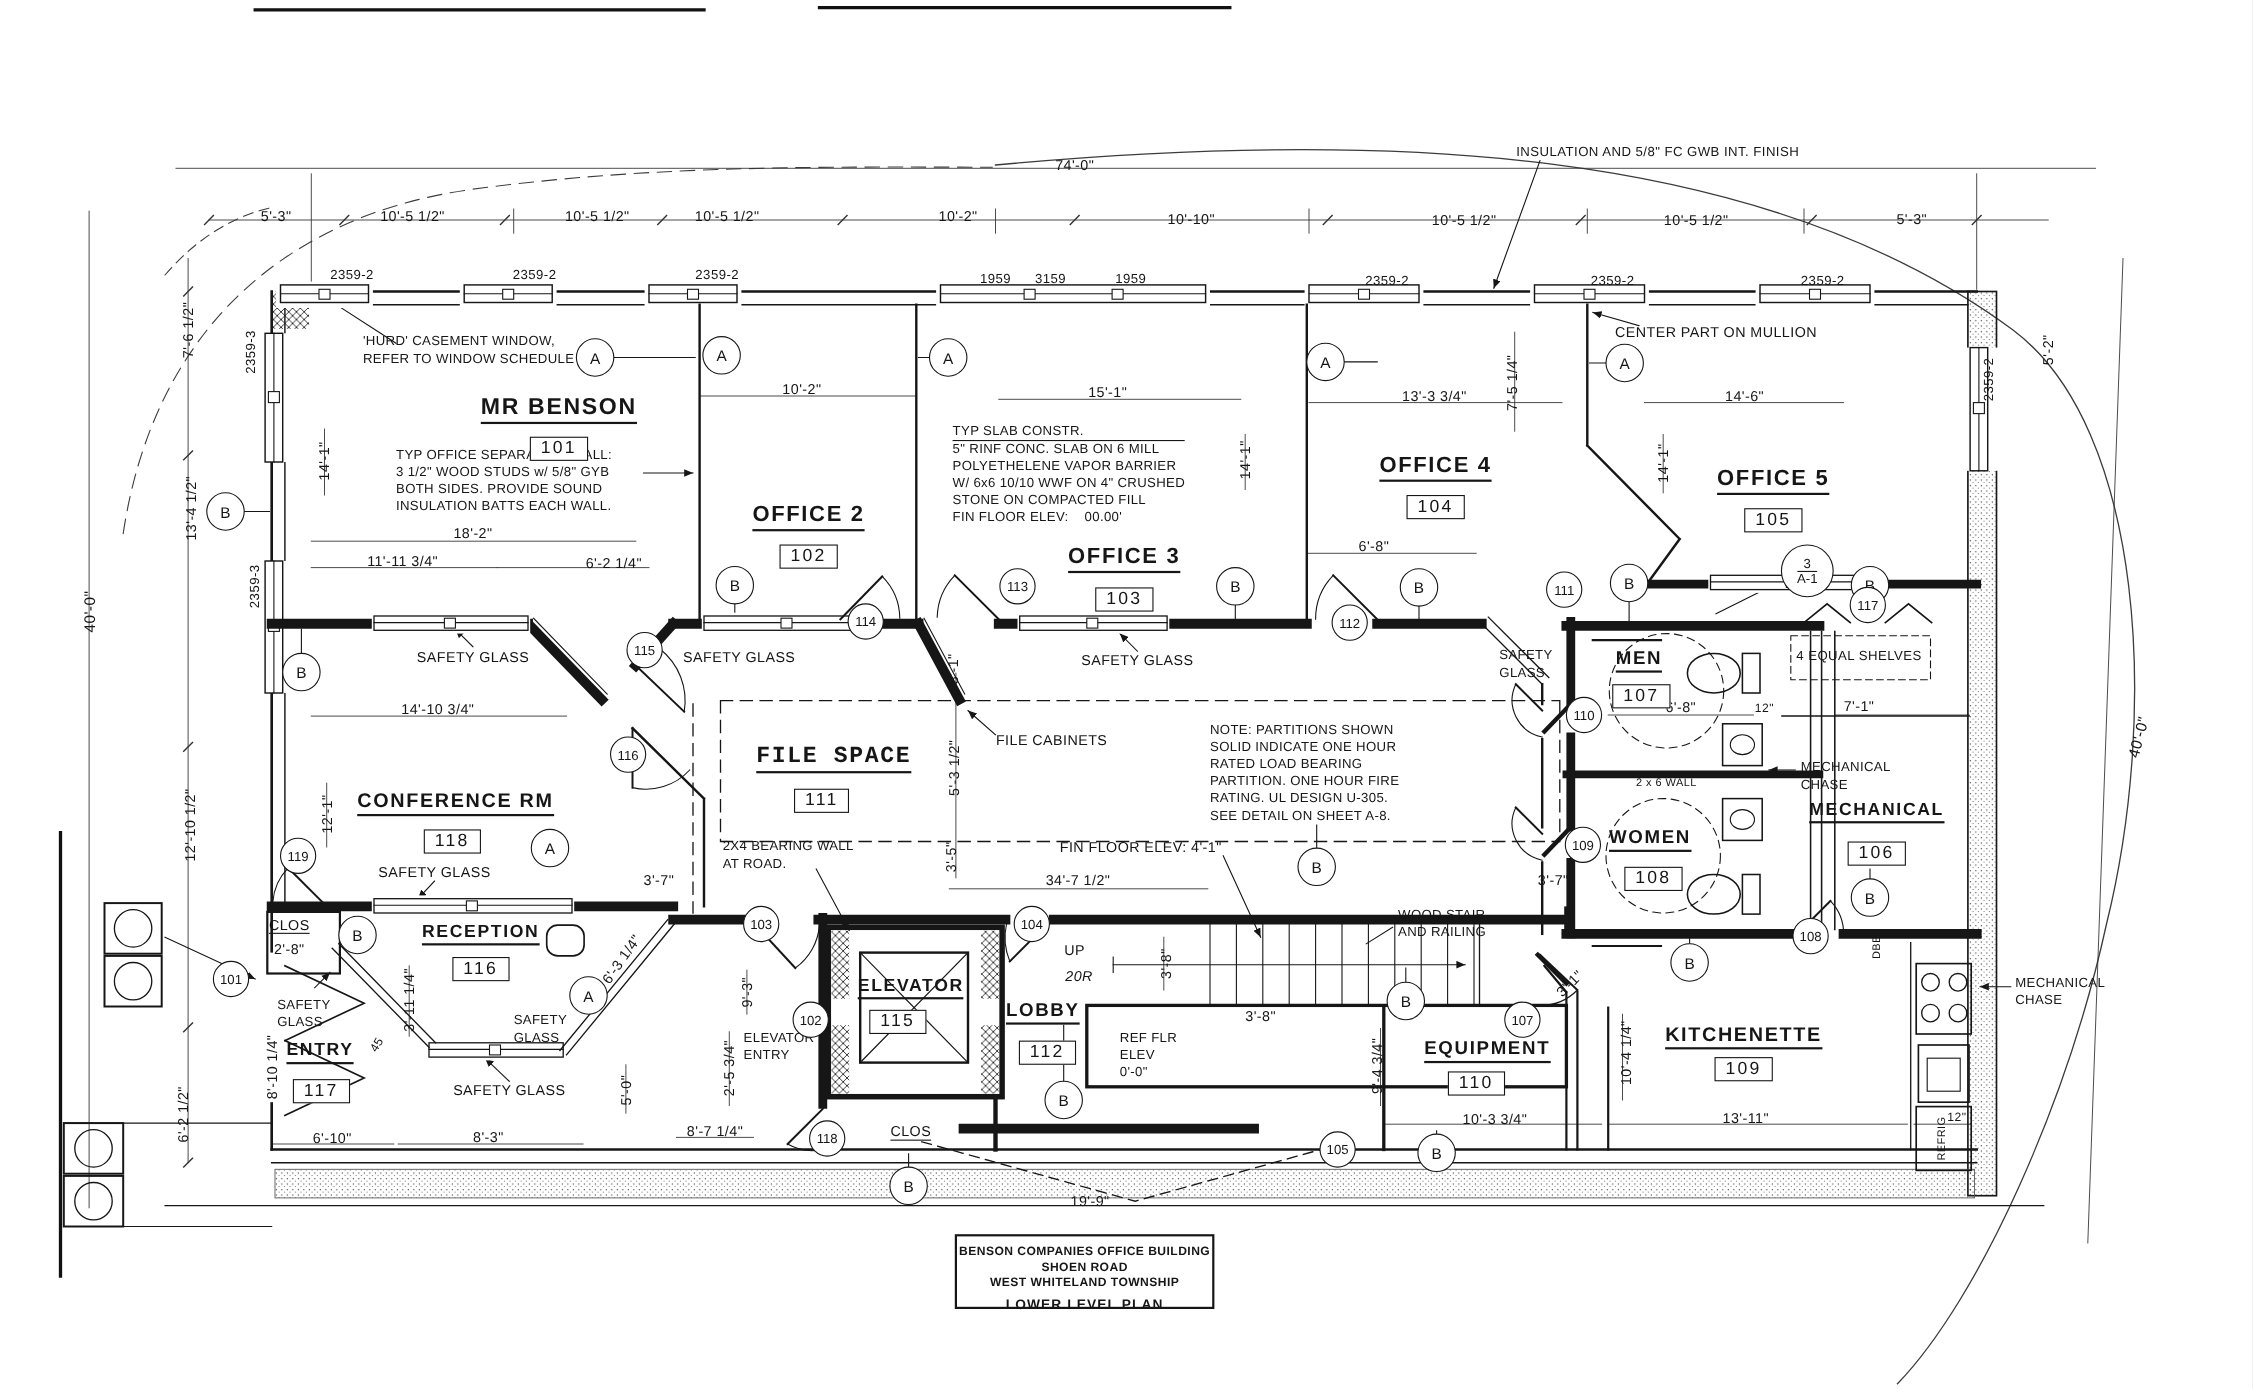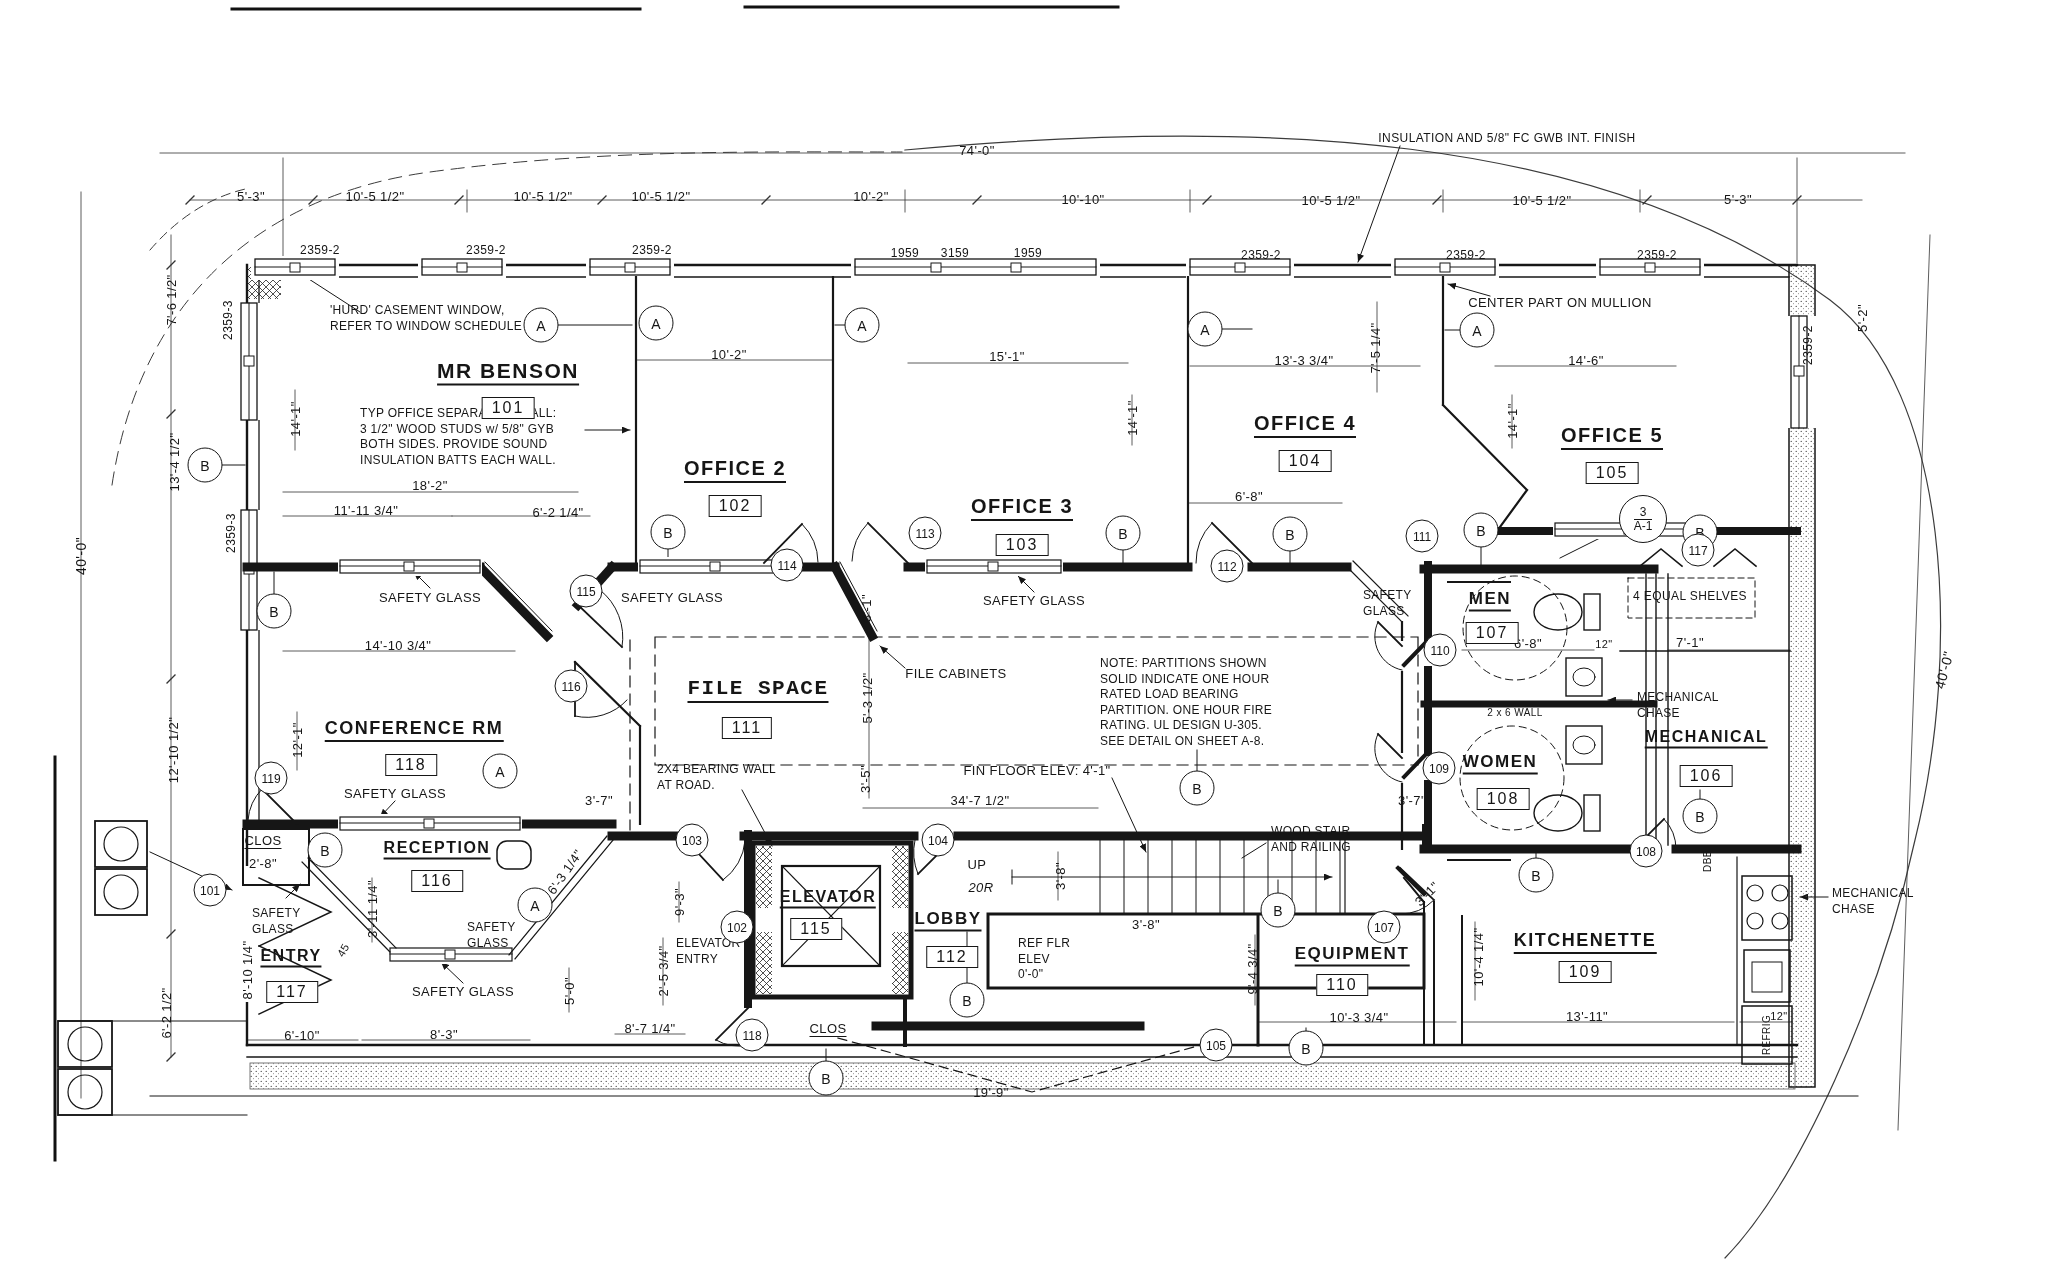--- a/index.html
+++ b/index.html
@@ -449,20 +449,21 @@
       <div class="lbl" style="font-size: 13px; left: 1560px; top: 302px;">CENTER PART ON MULLION</div>
       <div class="lbl" style="font-size: 12px; left: 1507px; top: 138px;">INSULATION AND 5/8" FC GWB INT. FINISH</div>
       <div class="lbl" style="font-size: 13px; left: 1037px; top: 770px;">FIN FLOOR ELEV: 4'-1"</div>
       <div class="lbl" style="font-size: 13px; left: 430px; top: 597px;">SAFETY GLASS</div>
       <div class="lbl" style="font-size: 13px; left: 672px; top: 597px;">SAFETY GLASS</div>
       <div class="lbl" style="font-size: 13px; left: 1034px; top: 600px;">SAFETY GLASS</div>
       <div class="lbl" style="font-size: 13px; left: 395px; top: 793px;">SAFETY GLASS</div>
       <div class="lbl" style="font-size: 13px; left: 463px; top: 991px;">SAFETY GLASS</div>
       <div class="note" style="left: 330px; top: 303px; font-size: 12px;"><div>'HURD' CASEMENT WINDOW,</div><div>REFER TO WINDOW SCHEDULE</div></div>
       <div class="note" style="left: 360px; top: 406px; font-size: 12px;"><div>TYP OFFICE SEPARATION WALL:</div><div>3 1/2" WOOD STUDS w/ 5/8" GYB</div><div>BOTH SIDES. PROVIDE SOUND</div><div>INSULATION BATTS EACH WALL.</div></div>
+      <div class="note" style="left: 866px; top: 384px; font-size: 12px;"><div class="u">TYP SLAB CONSTR.</div><div>5" RINF CONC. SLAB ON 6 MILL</div><div>POLYETHELENE VAPOR BARRIER</div><div>W/ 6x6 10/10 WWF ON 4" CRUSHED</div><div>STONE ON COMPACTED FILL</div><div>FIN FLOOR ELEV:    00.00'</div></div>
       <div class="note" style="left: 1100px; top: 656px; font-size: 12px;"><div>NOTE: PARTITIONS SHOWN</div><div>SOLID INDICATE ONE HOUR</div><div>RATED LOAD BEARING</div><div>PARTITION. ONE HOUR FIRE</div><div>RATING. UL DESIGN U-305.</div><div>SEE DETAIL ON SHEET A-8.</div></div>
       <div class="note" style="left: 657px; top: 762px; font-size: 12px;"><div>2X4 BEARING WALL</div><div>AT ROAD.</div></div>
       <div class="note" style="left: 1271px; top: 824px; font-size: 12px;"><div>WOOD STAIR</div><div>AND RAILING</div></div>
       <div class="note" style="left: 676px; top: 936px; font-size: 12px;"><div>ELEVATOR</div><div>ENTRY</div></div>
       <div class="note" style="left: 1018px; top: 936px; font-size: 12px;"><div>REF FLR</div><div>ELEV</div><div>0'-0"</div></div>
       <div class="note" style="left: 1637px; top: 690px; font-size: 12px;"><div>MECHANICAL</div><div>CHASE</div></div>
       <div class="note" style="left: 1832px; top: 886px; font-size: 12px;"><div>MECHANICAL</div><div>CHASE</div></div>
       <div class="note" style="left: 1363px; top: 588px; font-size: 12px;"><div>SAFETY</div><div>GLASS</div></div>
       <div class="note" style="left: 252px; top: 906px; font-size: 12px;"><div>SAFETY</div><div>GLASS</div></div>
       <div class="note" style="left: 467px; top: 920px; font-size: 12px;"><div>SAFETY</div><div>GLASS</div></div>
@@ -537,13 +538,19 @@
       <div class="tagc tag-number" style="left: 571px; top: 686px;">116</div>
       <div class="tagc tag-number" style="left: 1698px; top: 550px;">117</div>
       <div class="tagc tag-number" style="left: 752px; top: 1035px;">118</div>
       <div class="tagc tag-number" style="left: 271px; top: 778px;">119</div>
       <div class="tagc tag-detail" style="left: 1643px; top: 519px;">
         <div class="top">3</div>
         <div>A-1</div>
       </div>
     </div>
 
+  <div class="title-block">
+    <div class="tb-line">BENSON COMPANIES OFFICE BUILDING</div>
+    <div class="tb-line">SHOEN ROAD</div>
+    <div class="tb-line">WEST WHITELAND TOWNSHIP</div>
+    <div class="tb-plan">LOWER LEVEL PLAN</div>
+  </div>
 </div>
 
 </body></html>

